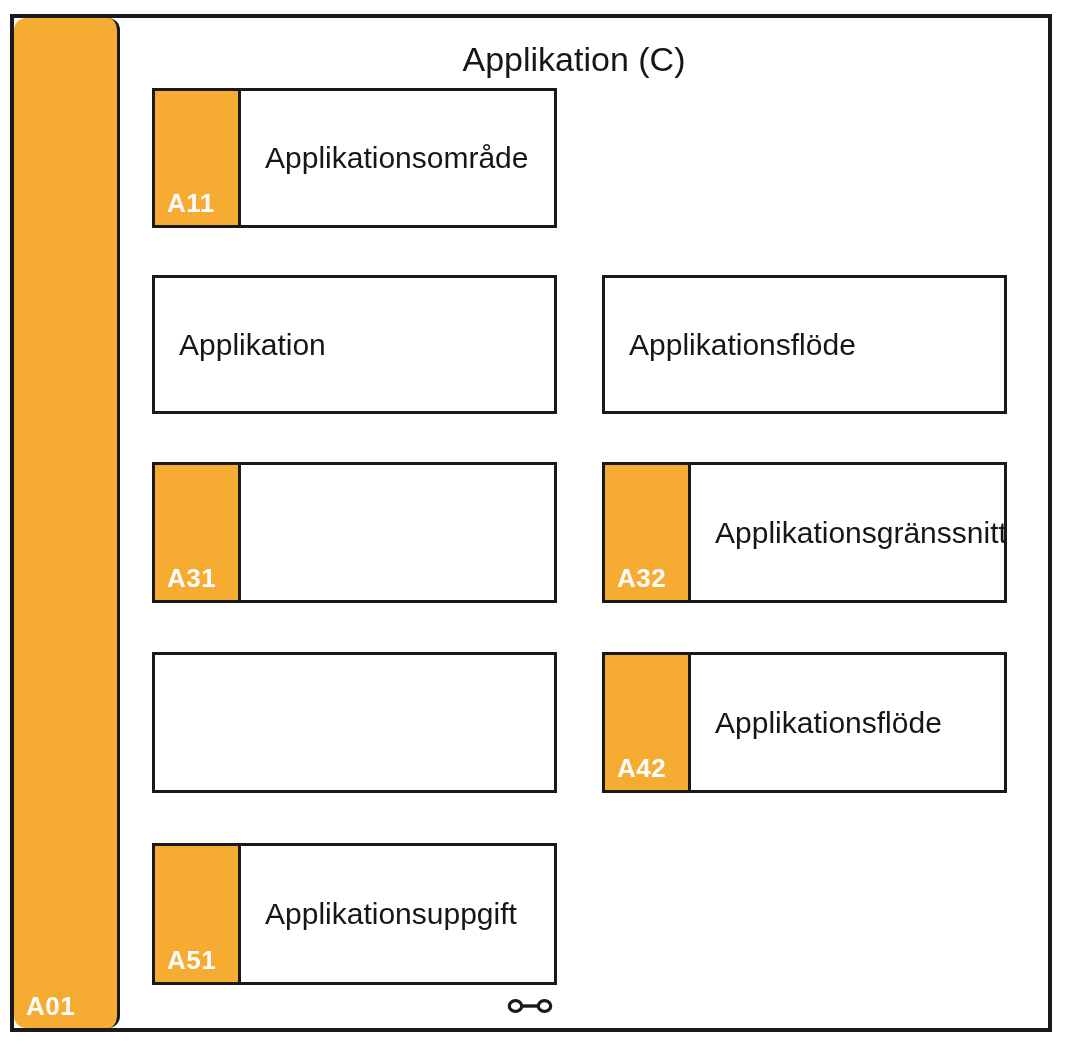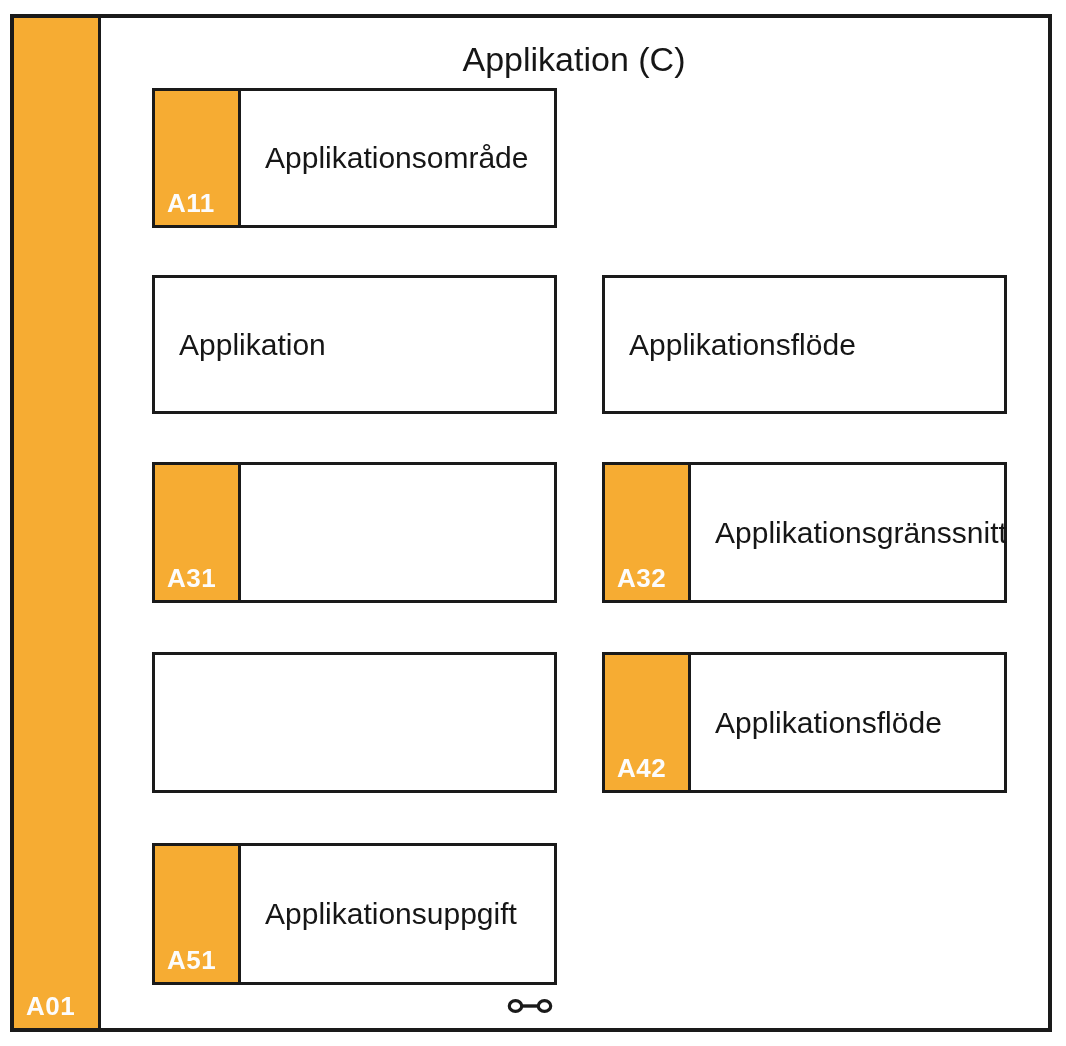--- a/index.html
+++ b/index.html
@@ -28,23 +28,24 @@
     width: 1042px;
     height: 1018px;
     border: 4px solid var(--border);
     background: var(--background);
   }
   .group-tab {
     position: absolute;
     left: 0;
     top: 0;
     bottom: 0;
-    width: 87px;
+    width: 106px;
     background: var(--accent);
     border-right: 3px solid var(--border);
+    border-radius: 12px;
   }
   .code {
     position: absolute;
     left: 12px;
     bottom: 6px;
     font-size: 26px;
     font-weight: 700;
     color: var(--code-text);
     letter-spacing: 0.5px;
   }

